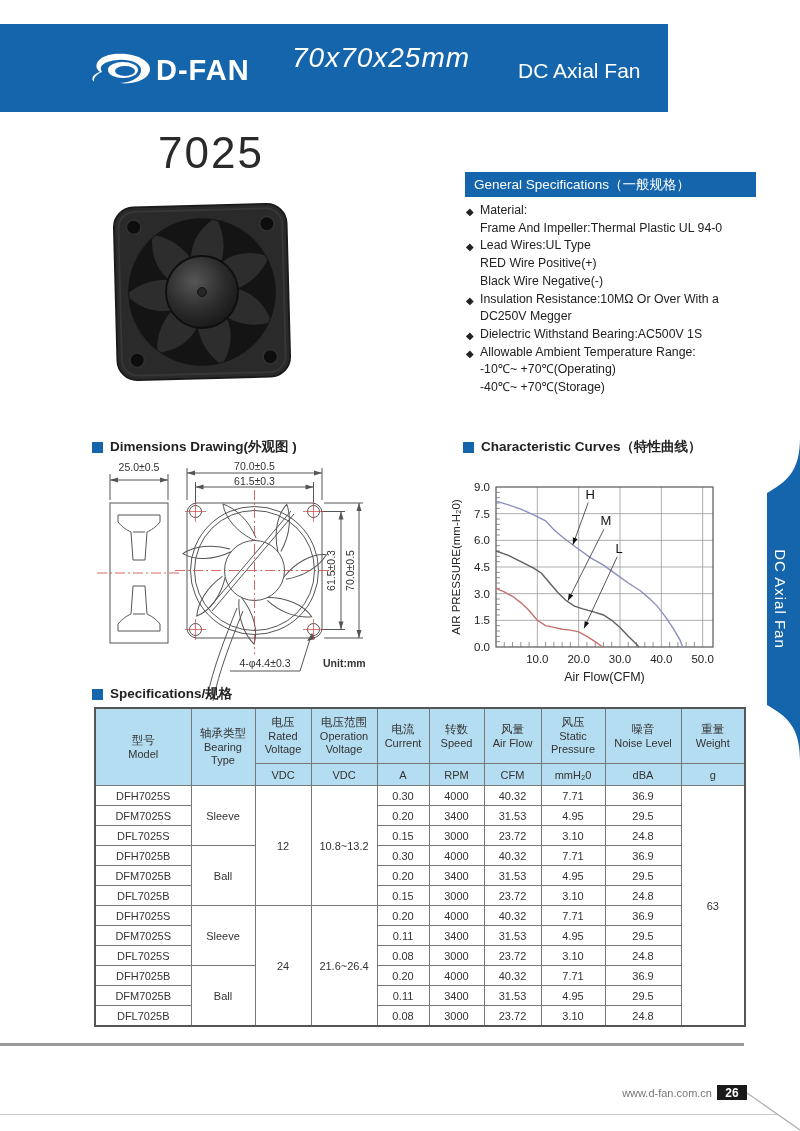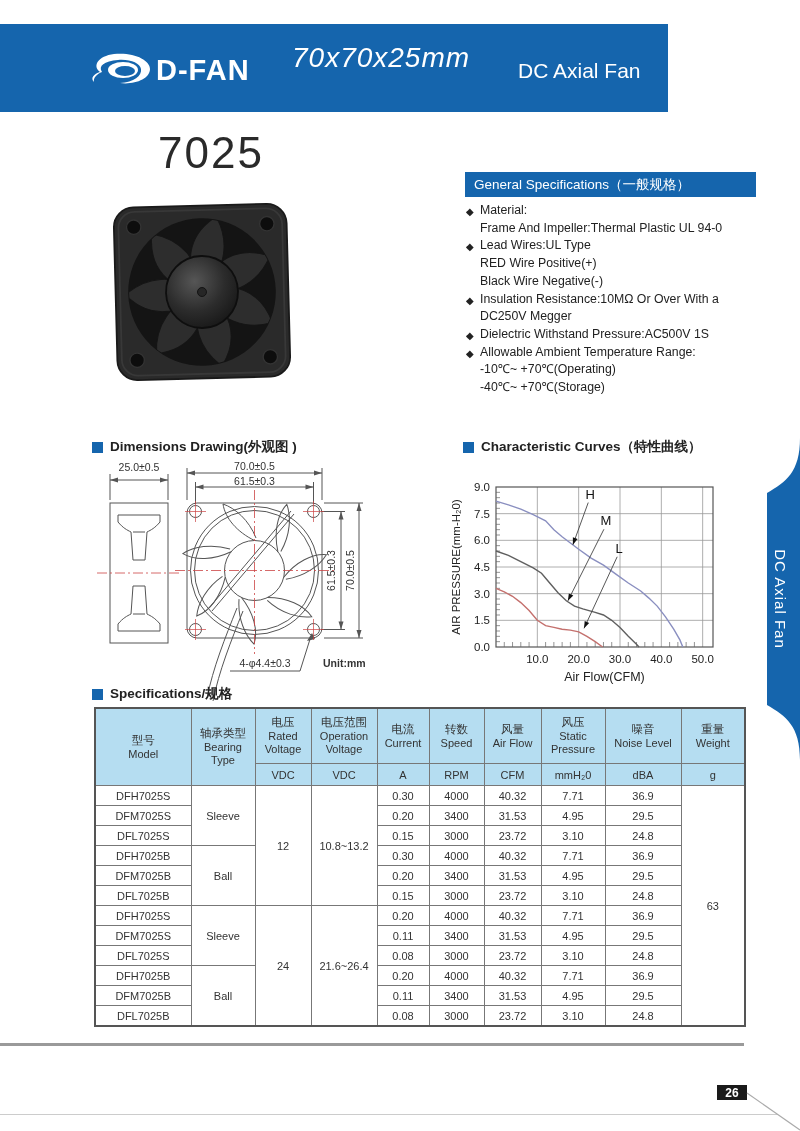--- a/index.html
+++ b/index.html
@@ -113,21 +113,21 @@
 
   <div class="genspec-head">General Specifications（一般规格）</div>
   <ul class="genspec-list">
     <li><span class="dia">◆</span><span>Material:</span></li>
     <li><span>Frame And Impeller:Thermal Plastic UL 94-0</span></li>
     <li><span class="dia">◆</span><span>Lead Wires:UL Type</span></li>
     <li><span>RED Wire Positive(+)</span></li>
     <li><span>Black Wire Negative(-)</span></li>
     <li><span class="dia">◆</span><span>Insulation Resistance:10MΩ Or Over With a</span></li>
     <li><span>DC250V Megger</span></li>
-    <li><span class="dia">◆</span><span>Dielectric Withstand Pressure:AC500V 1S</span></li>
+    <li><span class="dia">◆</span><span>Dielectric Withstand Bearing:AC500V 1S</span></li>
     <li><span class="dia">◆</span><span>Allowable Ambient Temperature Range:</span></li>
     <li><span>-10℃~ +70℃(Operating)</span></li>
     <li><span>-40℃~ +70℃(Storage)</span></li>
   </ul>
 
   <div class="sec-title t-dim">
     <span class="sq"></span>
     <span>Dimensions Drawing(外观图 )</span>
   </div>
   <div class="sec-title t-cur">
@@ -489,19 +489,20 @@
   </table>
 
   <div class="side-tab">
     <svg viewBox="0 0 46 322">
       <path d="M46 0 C46 34 32 44 13 55 L13 267 C32 278 46 288 46 322 Z" fill="#1565ad"></path>
     </svg>
     <span class="tab-label">DC Axial Fan</span>
   </div>
 
   <div class="rule"></div>
+  <div class="site">www.d-fan.com.cn</div>
   <div class="pageno">26</div>
   <div class="bottom-edge"></div>
   <svg class="corner" viewBox="0 0 56 46">
     <line x1="3" y1="8" x2="56" y2="45" stroke="#aaa" stroke-width="1.2"></line>
   </svg>
 
 </div>
 
 </body></html>

